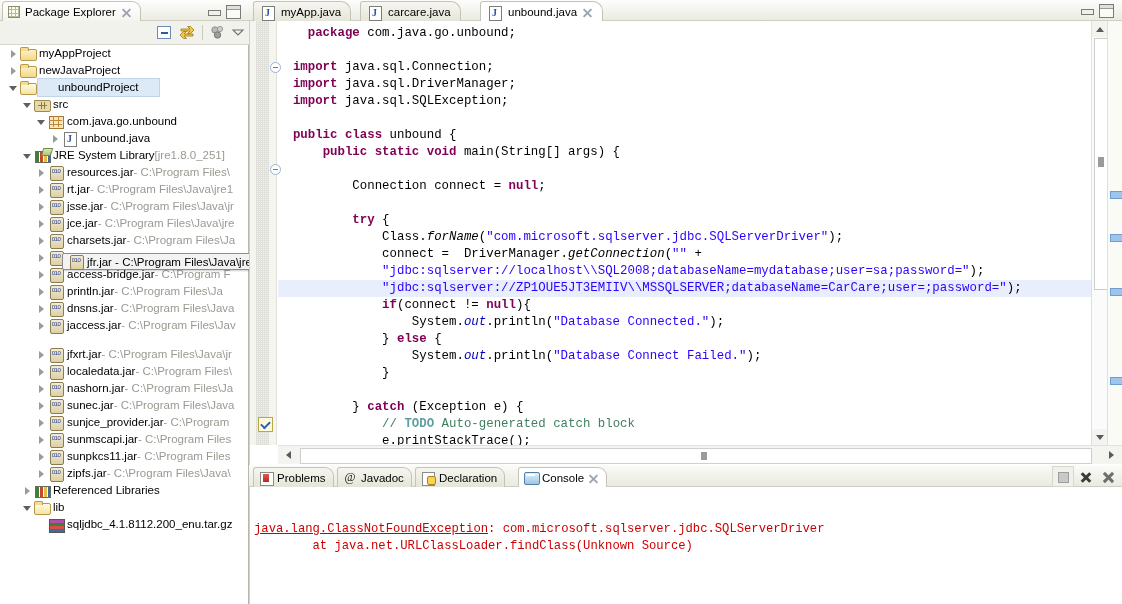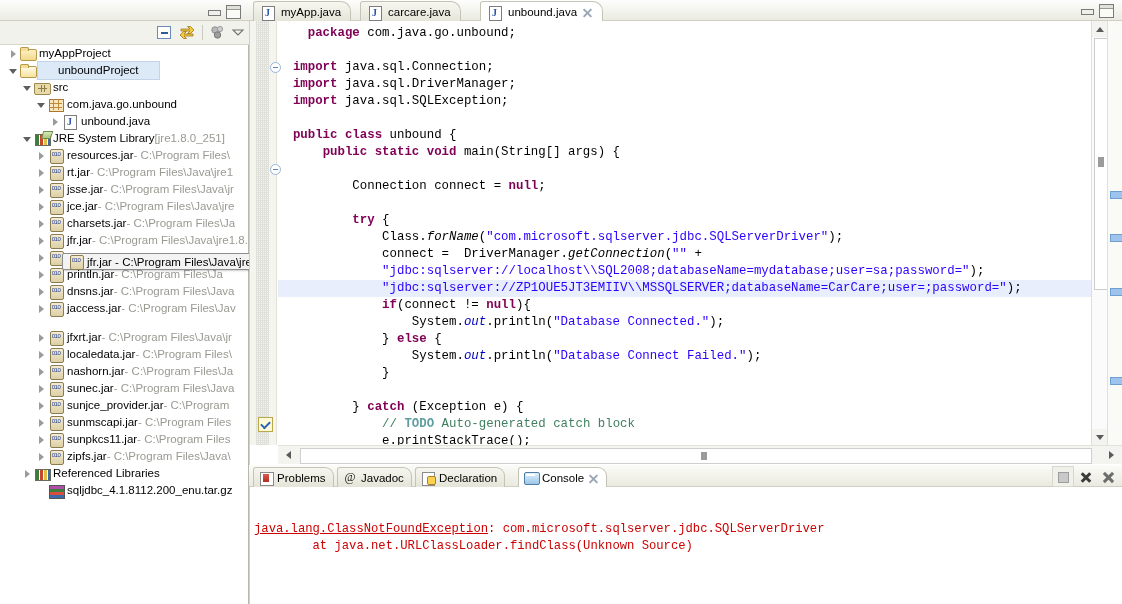--- a/index.html
+++ b/index.html
@@ -443,20 +443,35 @@
     border-bottom:1px solid #9a9a90; }
 </style>
 </head>
 <body>
 
 <div id="root">
 
   <div id="pkg-view" class="abs nosel">
 
     <div id="pkg-tabstrip">
+      <div id="pkg-tab">
+        <span class="grid-icon">
+            <i></i>
+            <i></i>
+            <i></i>
+            <i></i>
+            <i></i>
+            <i></i>
+            <i></i>
+            <i></i>
+            <i></i>
+          </span>
+        <span id="pkg-tab-label">Package Explorer</span>
+        <span class="close-x"></span>
+      </div>
       <div class="winbtns" style="right:8px; top:5px;">
         <span class="wb-min"></span>
         <span class="wb-max"></span>
       </div>
     </div>
 
     <div id="pkg-toolbar">
       <div class="tb-btn" style="left:155px;">
         <span class="icon-collapse"></span>
       </div>
@@ -481,20 +496,25 @@
       </div>
     </div>
 
     <div id="pkg-tree">
         <div class="trow" style="padding-left: 8px;">
           <span class="twist closed"></span>
           <span class="ticon ic-folder"></span>
           <span class="tlabel">myAppProject</span>
         </div>
         <div class="trow" style="padding-left: 8px;">
+          <span class="twist closed"></span>
+          <span class="ticon ic-folder"></span>
+          <span class="tlabel">newJavaProject</span>
+        </div>
+        <div class="trow" style="padding-left: 8px;">
           <span class="twist open"></span>
           <span class="ticon ic-folder ic-folder-open"></span>
           <span class="tlabel tlabel-sel">unboundProject</span>
         </div>
         <div class="trow" style="padding-left: 22px;">
           <span class="twist open"></span>
           <span class="ticon ic-srcfolder"></span>
           <span class="tlabel">src</span>
         </div>
         <div class="trow" style="padding-left: 36px;">
@@ -618,20 +638,25 @@
         <div class="trow" style="padding-left: 36px;">
           <span class="twist closed"></span>
           <span class="ticon ic-jar"></span>
           <span class="tlabel">zipfs.jar</span>
           <span class="tpath"> - C:\Program Files\Java\</span>
         </div>
         <div class="trow" style="padding-left: 22px;">
           <span class="twist closed"></span>
           <span class="ticon ic-reflib"></span>
           <span class="tlabel">Referenced Libraries</span>
+        </div>
+        <div class="trow" style="padding-left: 22px;">
+          <span class="twist open"></span>
+          <span class="ticon ic-folder ic-folder-open"></span>
+          <span class="tlabel">lib</span>
         </div>
         <div class="trow" style="padding-left: 36px;">
           <span class="twist "></span>
           <span class="ticon ic-archive"></span>
           <span class="tlabel">sqljdbc_4.1.8112.200_enu.tar.gz</span>
         </div>
       </div>
 
     <div id="pkg-tooltip">
       <span class="ticon ic-jar"></span>

